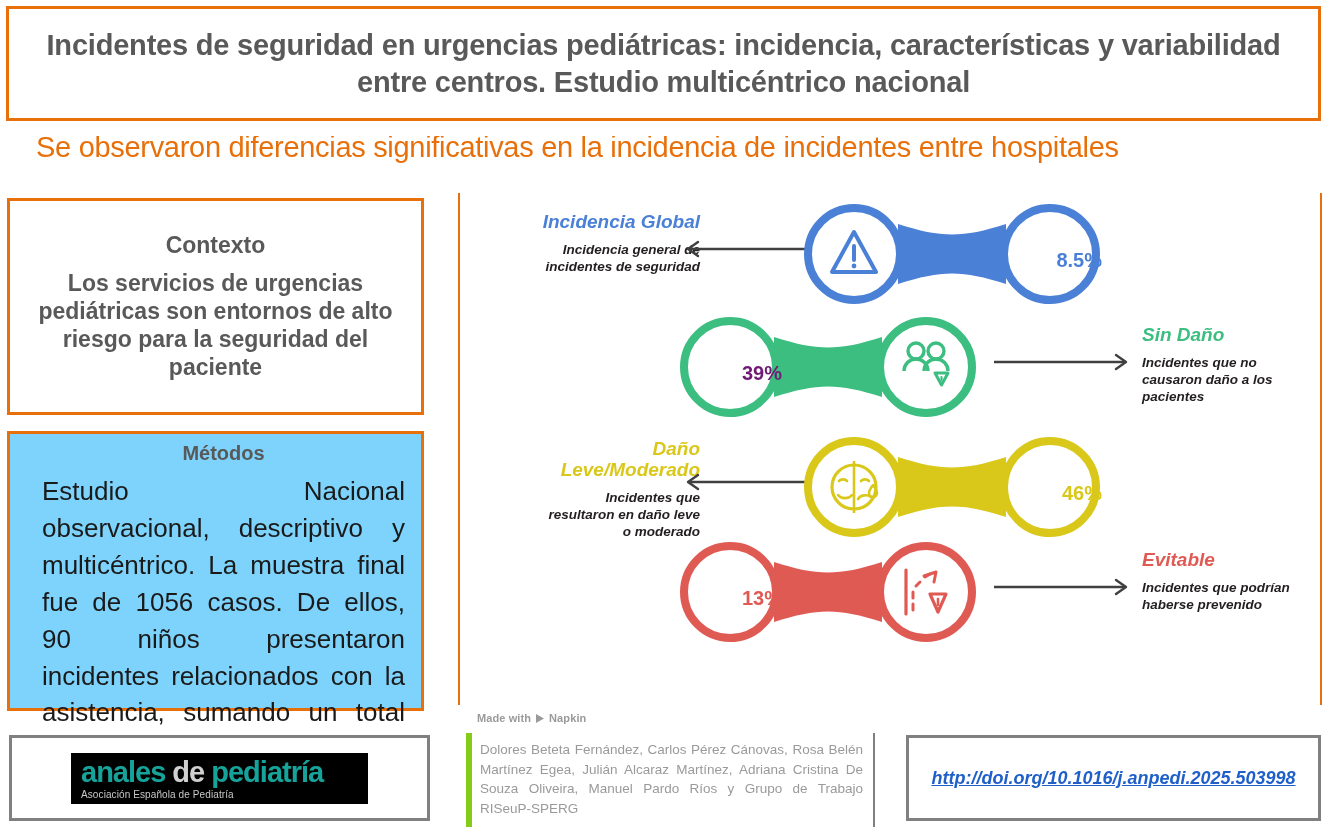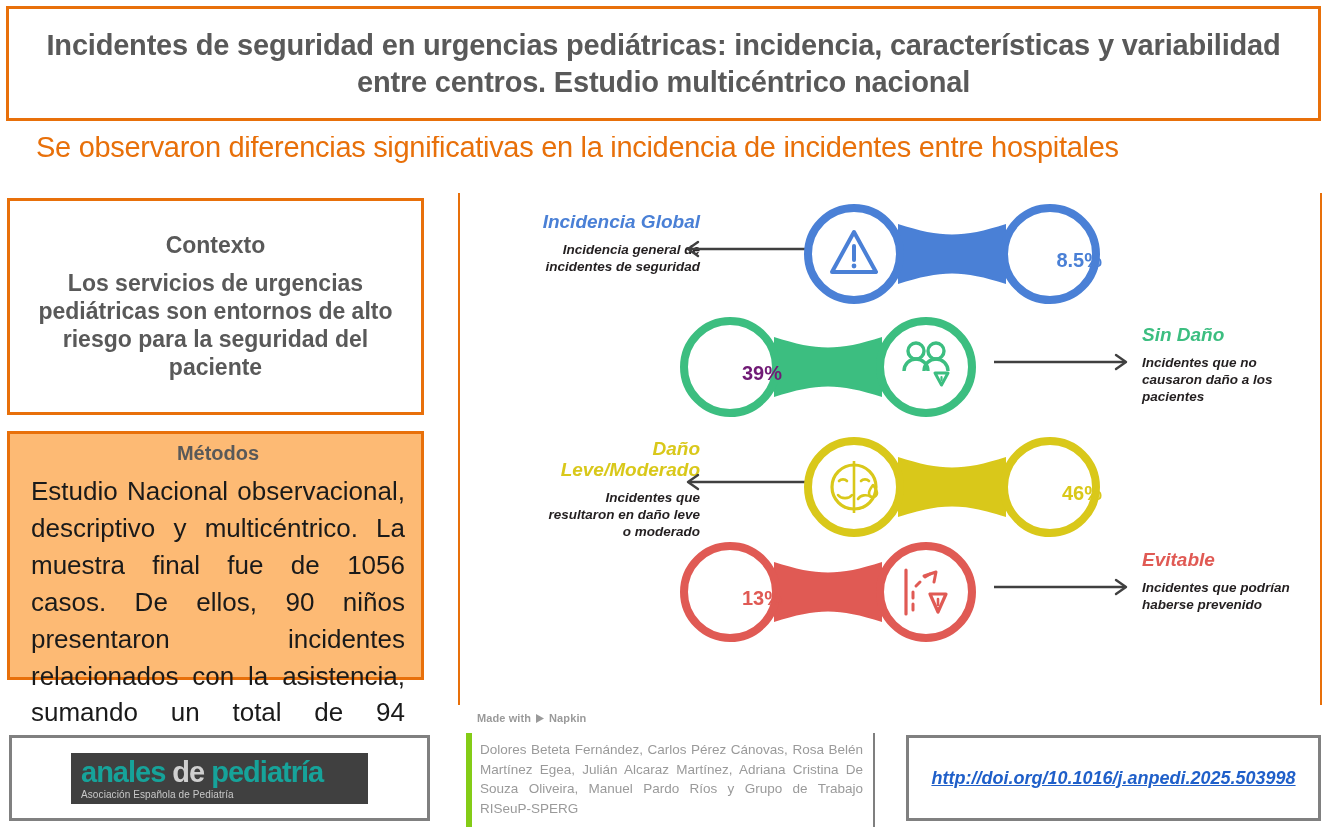--- a/index.html
+++ b/index.html
@@ -86,25 +86,25 @@
     color: #595959;
     text-align: center;
     line-height: 1.22;
   }
 
   #methods-card {
     position: absolute;
     left: 7px;
     top: 431px;
     width: 417px;
-    height: 249px;
+    height: 280px;
     border: 3px solid #E8700A;
     box-sizing: border-box;
-    background: #fdba74;
-    padding: 8px 16px 8px 21px;
+    background: #7dd3fc;
+    padding: 8px 16px 8px 32px;
   }
   #methods-title {
     font-size: 20px;
     font-weight: bold;
     color: #595959;
     text-align: center;
     margin-bottom: 8px;
   }
   #methods-body {
     font-size: 26px;
@@ -200,21 +200,21 @@
     width: 421px;
     height: 86px;
     border: 3px solid #808080;
     box-sizing: border-box;
     background: #ffffff;
     display: flex;
     align-items: center;
     justify-content: center;
   }
   #logo-inner {
-    background: #404040;
+    background: #000000;
     padding: 5px 10px 4px 10px;
     width: 297px;
     box-sizing: border-box;
   }
   #logo-wordmark {
     font-size: 29px;
     font-weight: bold;
     letter-spacing: -1px;
     line-height: 1;
     white-space: nowrap;

